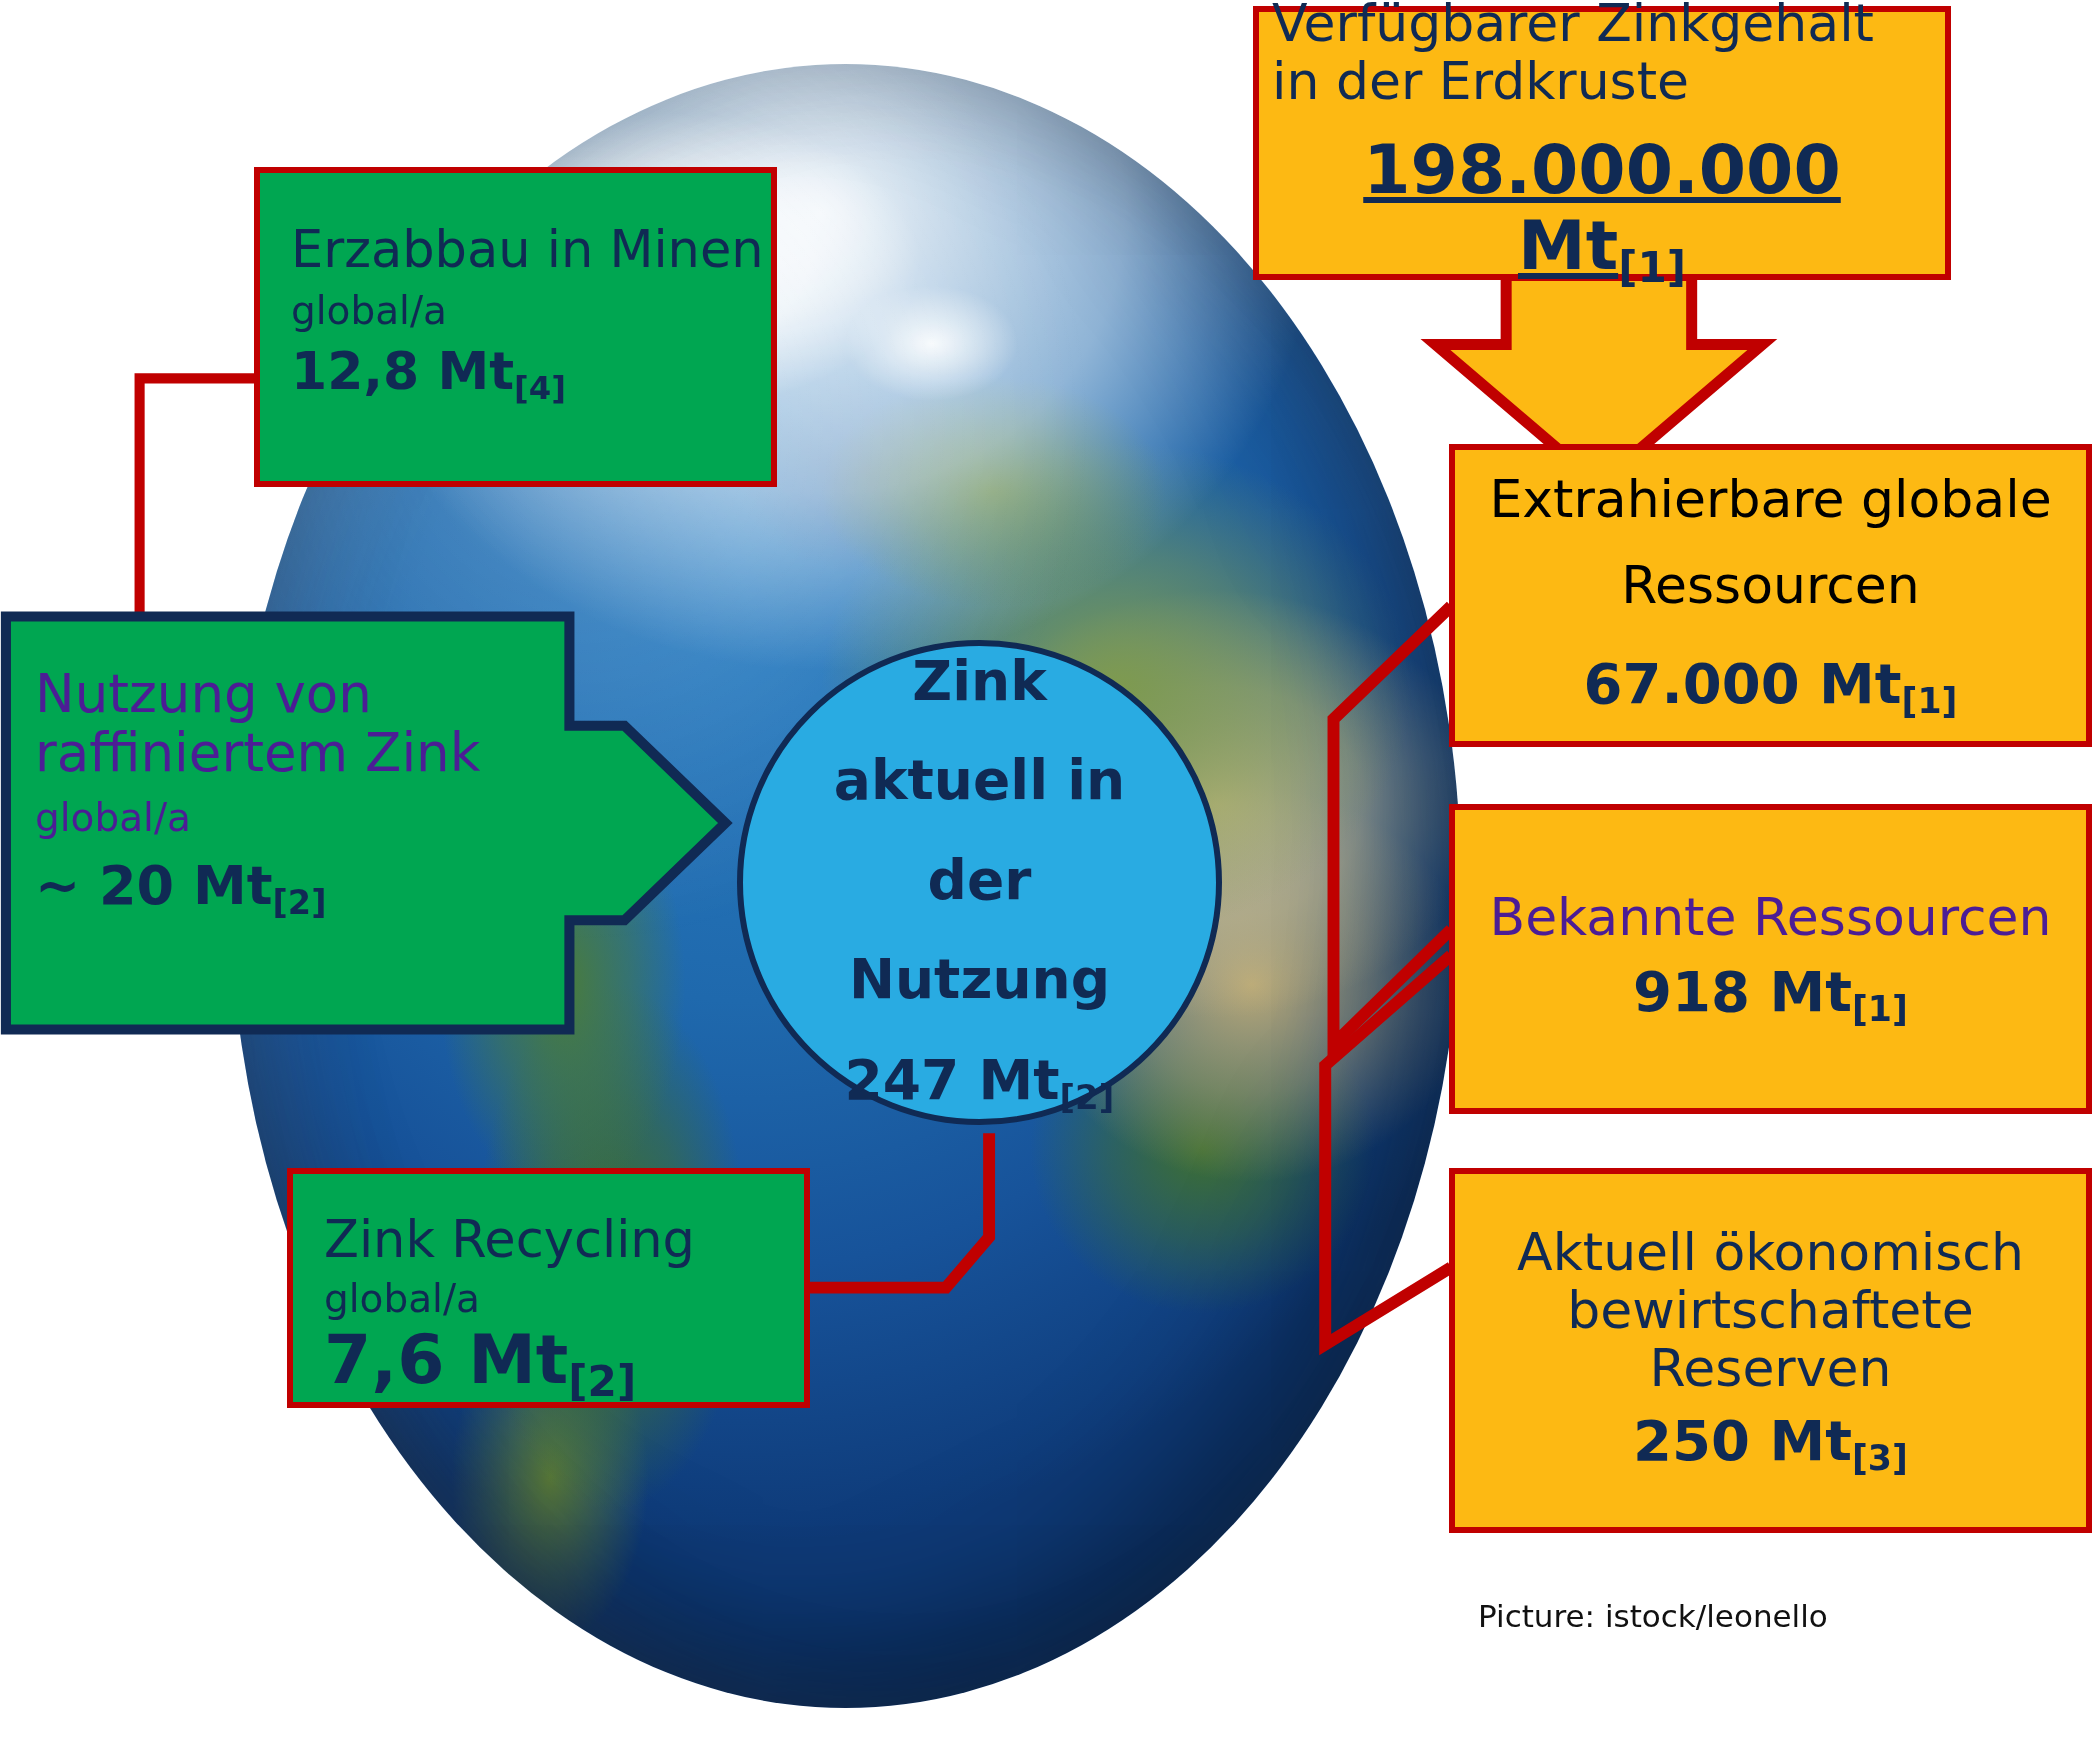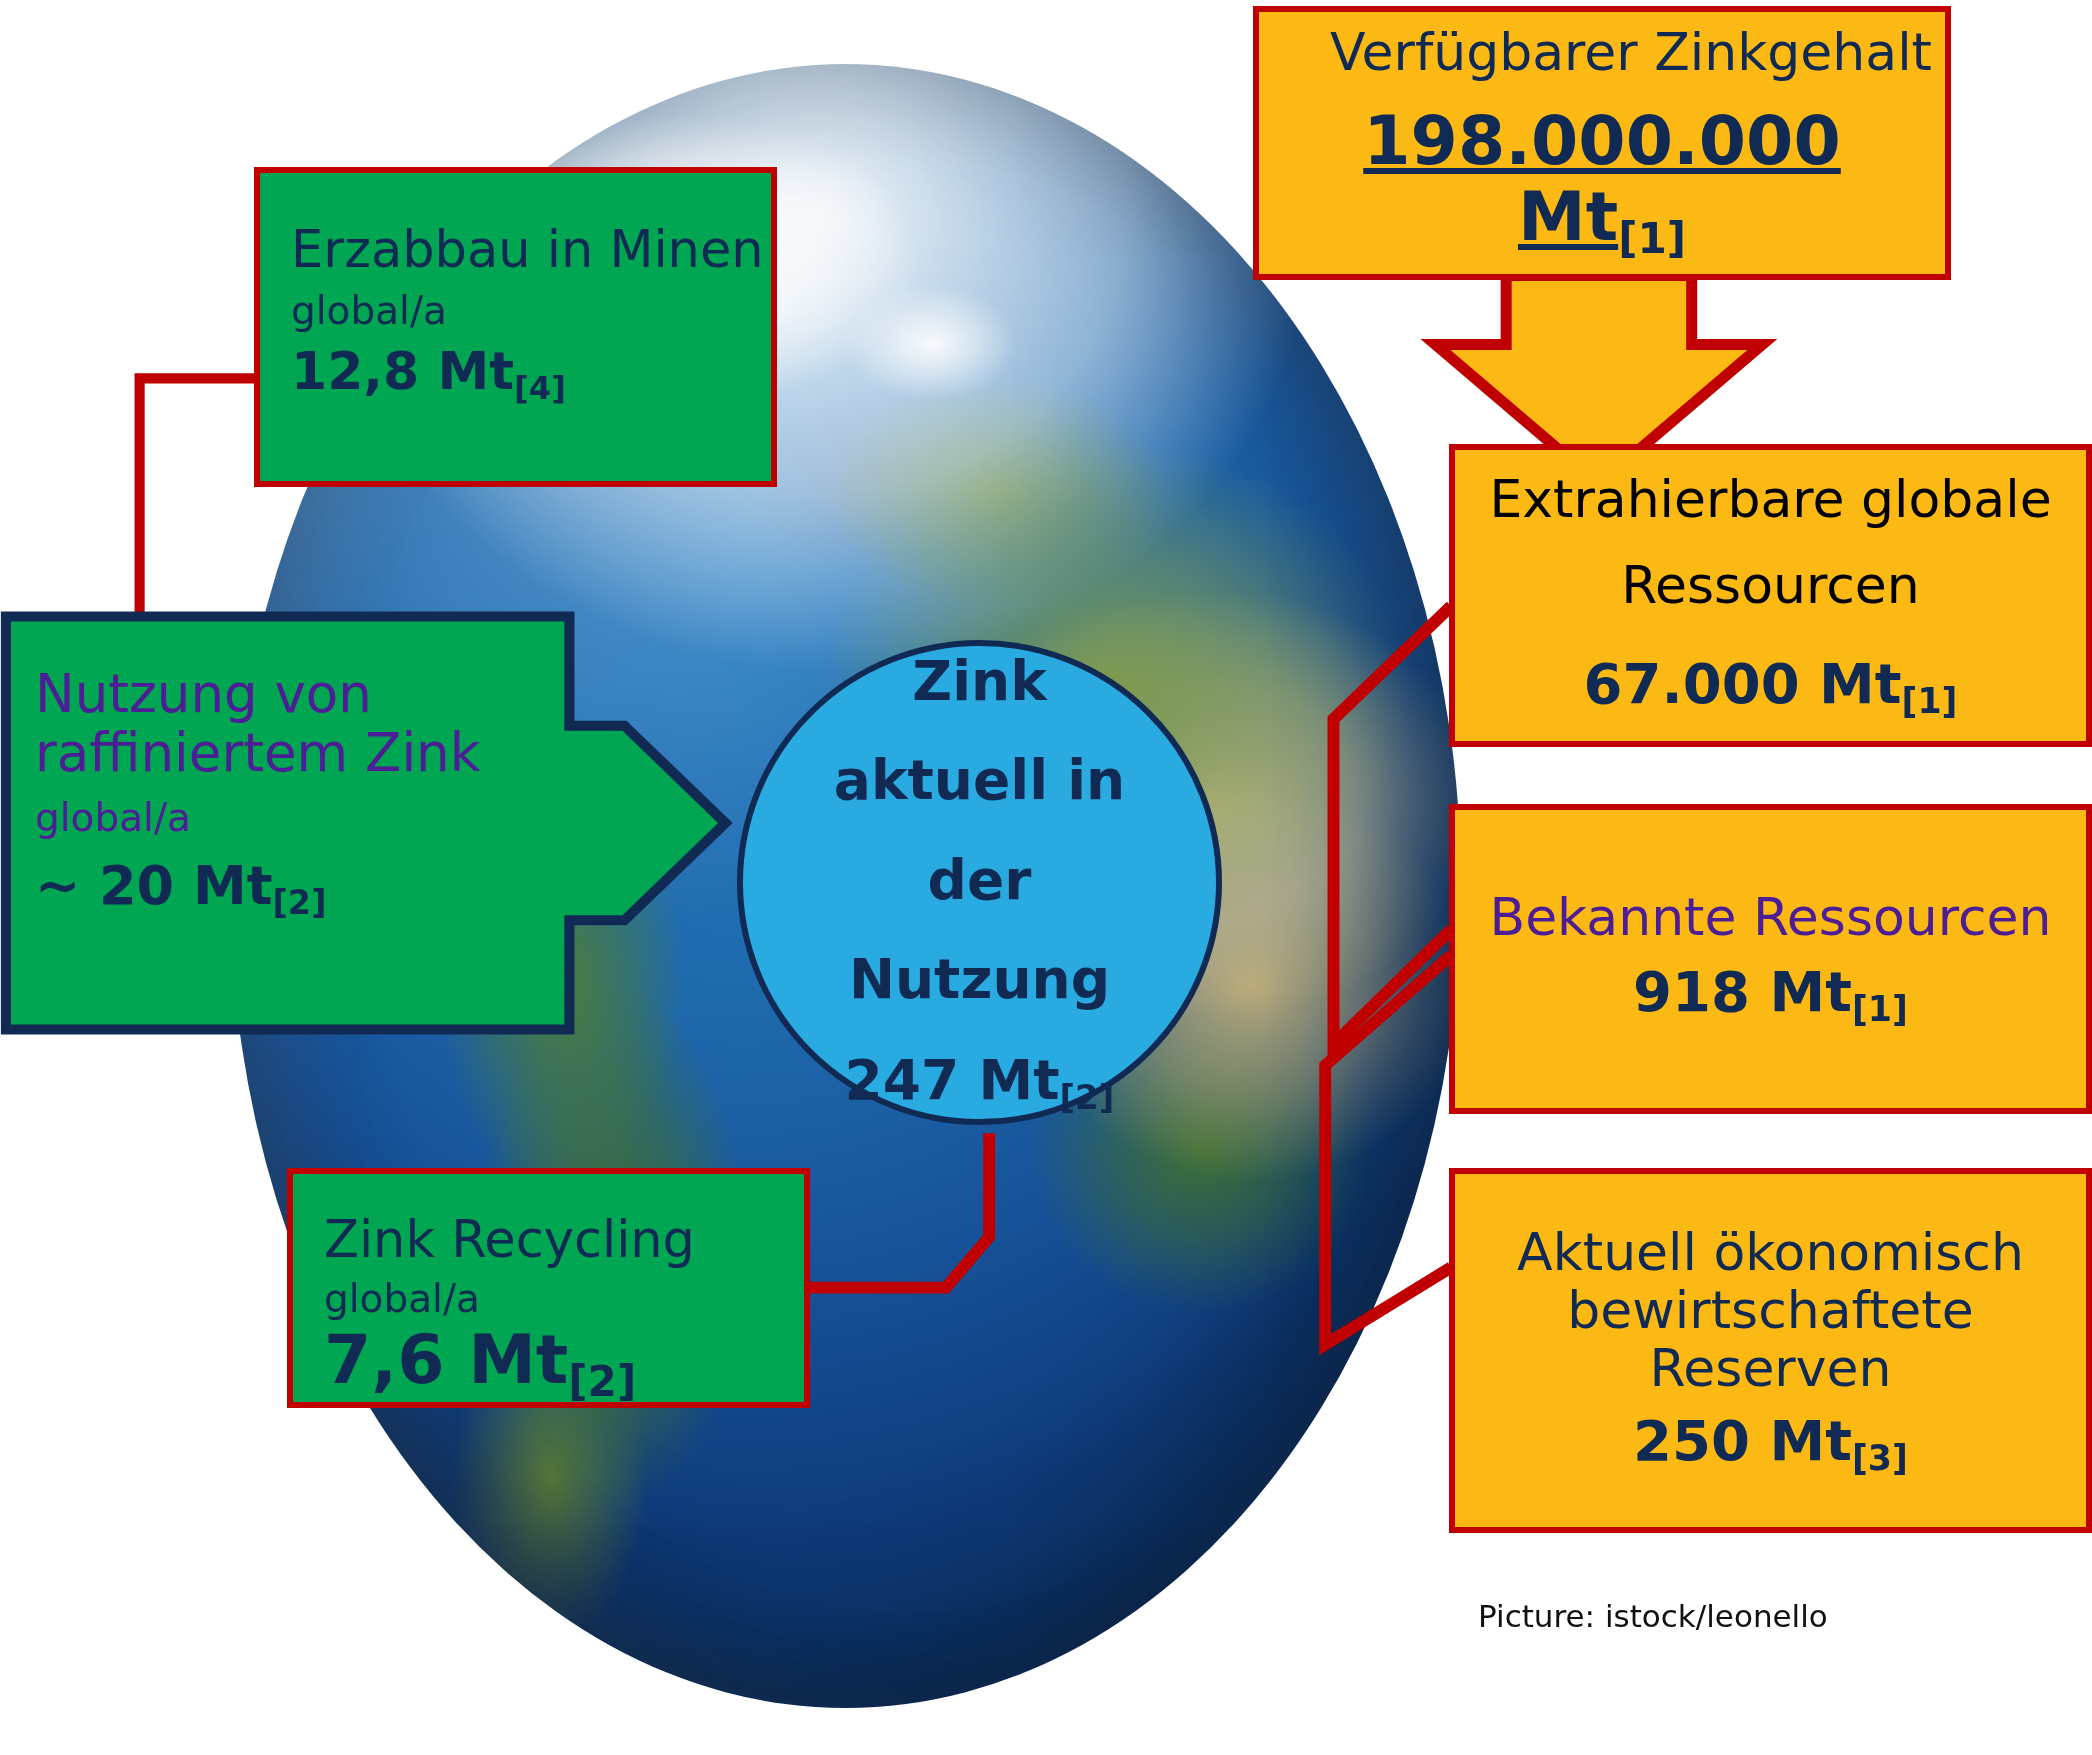--- a/index.html
+++ b/index.html
@@ -82,21 +82,21 @@
   .navy  { color: #102A54; }
   .white { color: #4c1d95; }
   .black { color: #000000; }
 
   
   #connectors { position: absolute; left: 0; top: 0; width: 2093px; height: 1756px; z-index: 10; }
 
   
   #box-crust {
     left: 1253px; top: 5.5px; width: 698px; height: 274px;
-    align-items: flex-end; text-align: center; padding: 6px 13px;
+    align-items: flex-start; text-align: center; padding: 6px 13px;
   }
   #box-crust .lbl { font-size: 52px; }
   #box-crust .val { font-size: 68px; margin-top: 22px; text-decoration: underline; }
 
   #box-extractable {
     left: 1449px; top: 444px; width: 643px; height: 303px;
     align-items: center; text-align: center; padding: 7.3px 16.5px; gap: 28px;
   }
   #box-extractable .lbl { font-size: 52px; }
   #box-extractable .val { font-size: 56px; margin-top: 11px; }
@@ -205,20 +205,21 @@
 
     <polyline points="1580,1040 1443,1160 1443,1464 1580,1380" fill="none" stroke="#C00000" stroke-width="13"></polyline>
 
     <polyline points="880,1402 1030,1402 1077,1347 1077,1234" fill="none" stroke="#C00000" stroke-width="13"></polyline>
 
     <path d="M 1640,300 L 1640,375 L 1563,375 L 1741,527 L 1919,375 L 1842,375 L 1842,300 Z" fill="#FDB913" stroke="#C00000" stroke-width="12" stroke-linejoin="miter"></path>
   </svg>
 
   <div class="box orange" id="box-crust">
     <div class="lbl navy">Verfügbarer Zinkgehalt</div>
+    <div class="lbl navy">in der Erdkruste</div>
     <div class="val navy"><span>198.000.000 Mt</span><span class="ref">[1]</span></div>
   </div>
 
   <div class="box orange" id="box-extractable">
     <div class="lbl black">Extrahierbare globale</div>
     <div class="lbl black">Ressourcen</div>
     <div class="val navy"><span>67.000 Mt</span><span class="ref">[1]</span></div>
   </div>
 
   <div class="box orange" id="box-known">

